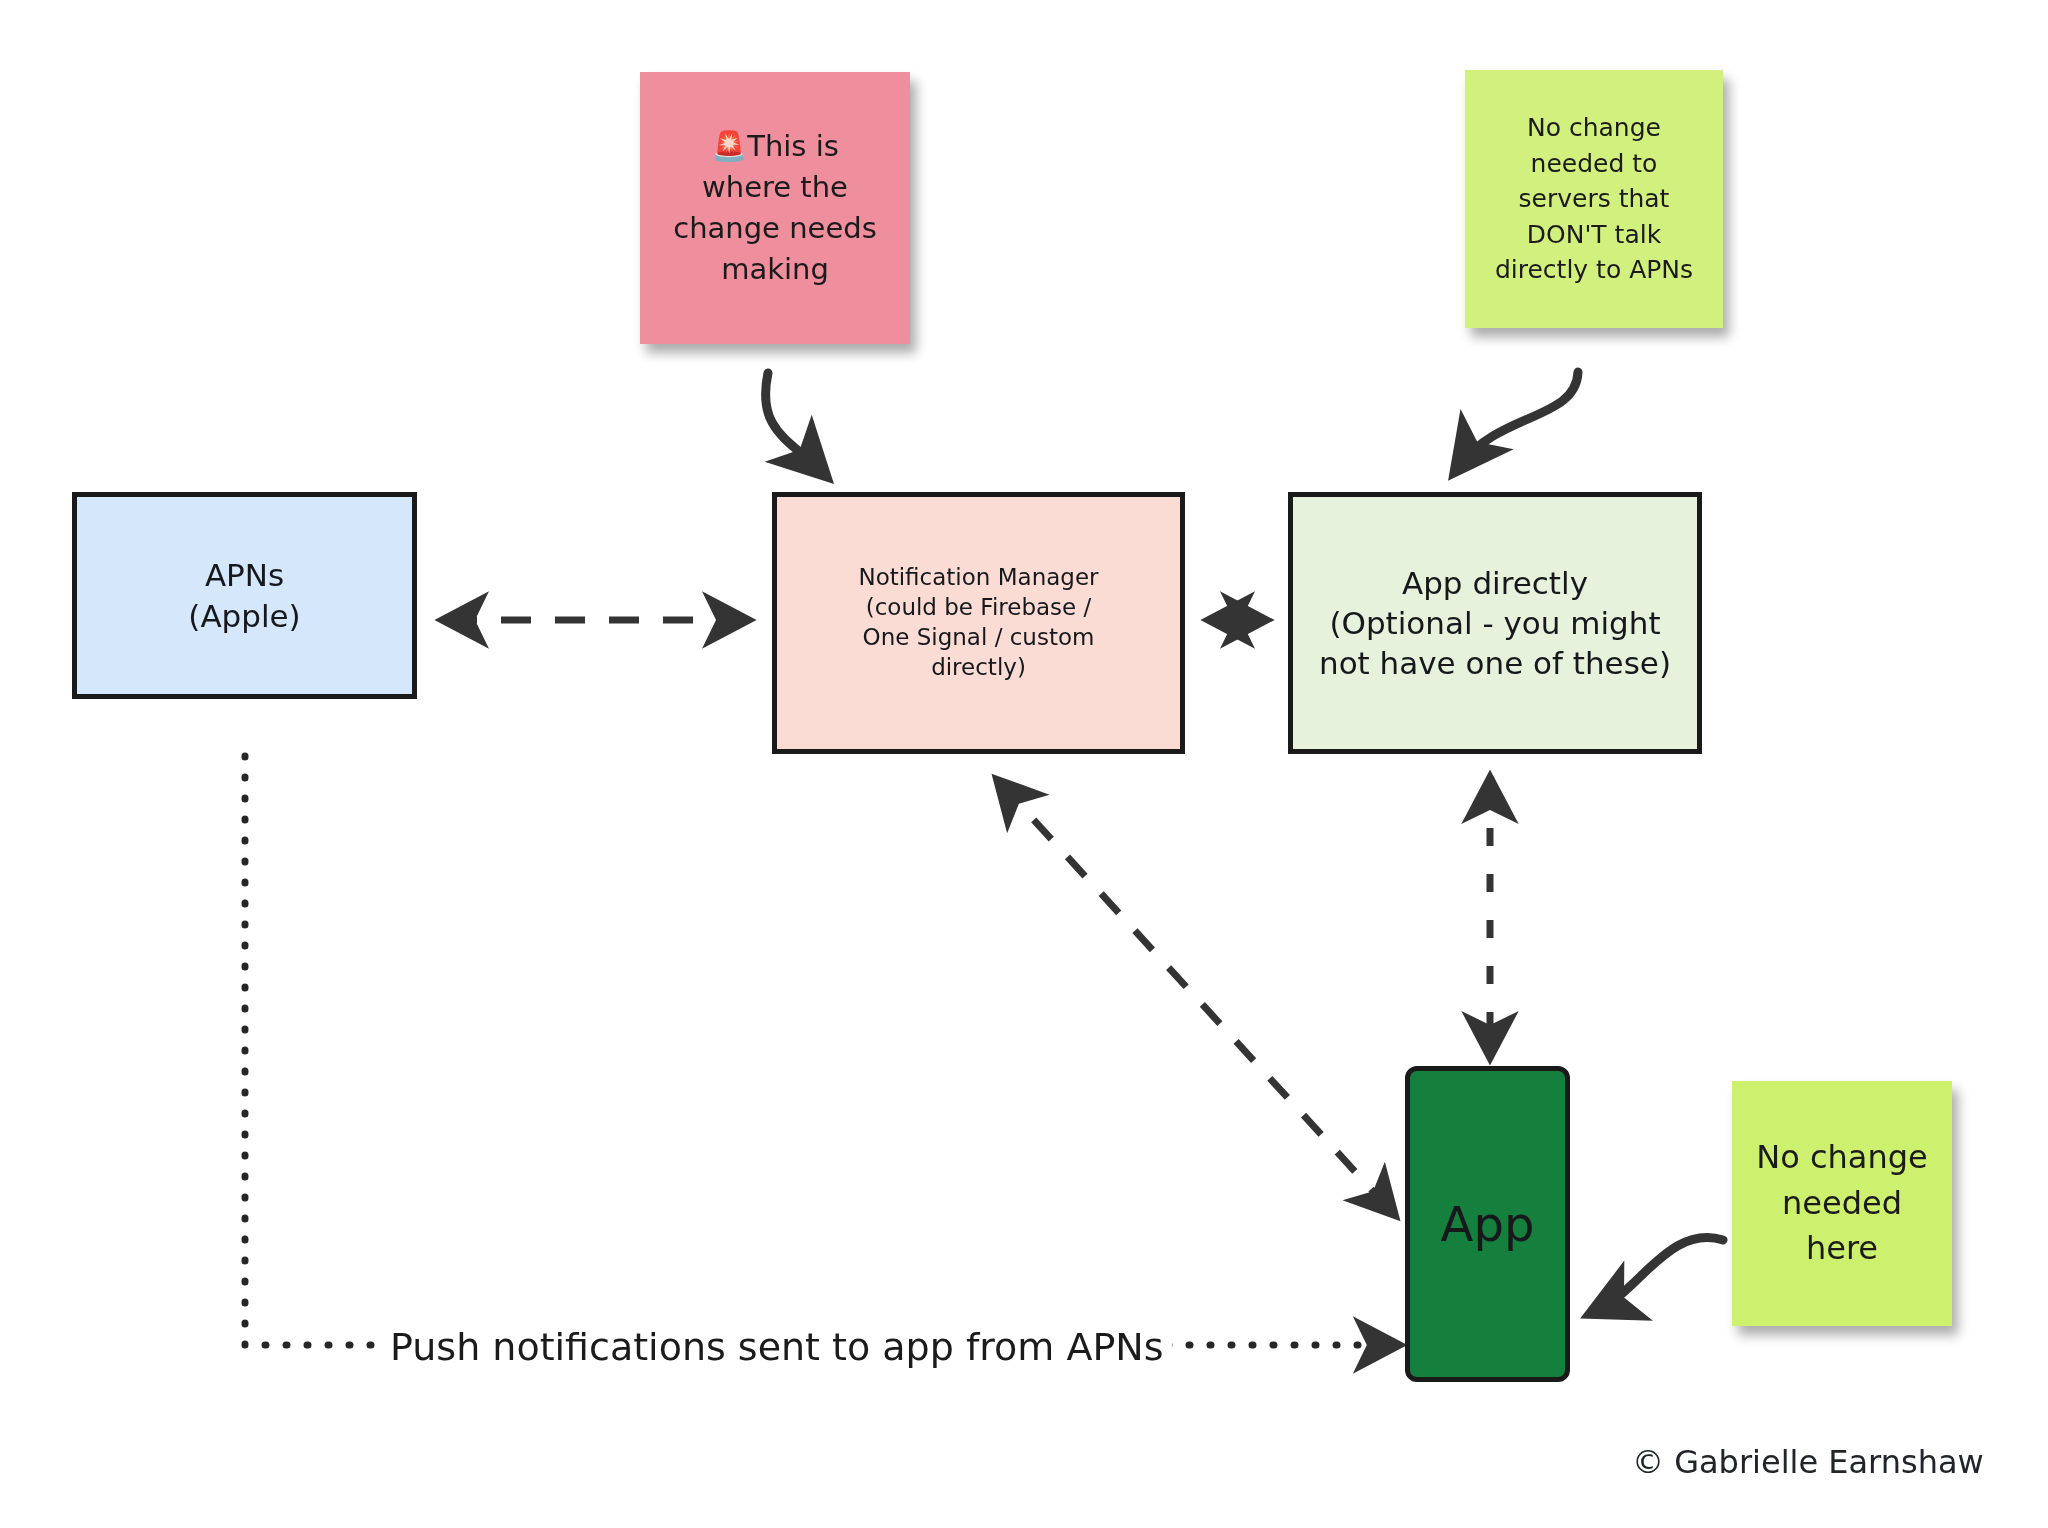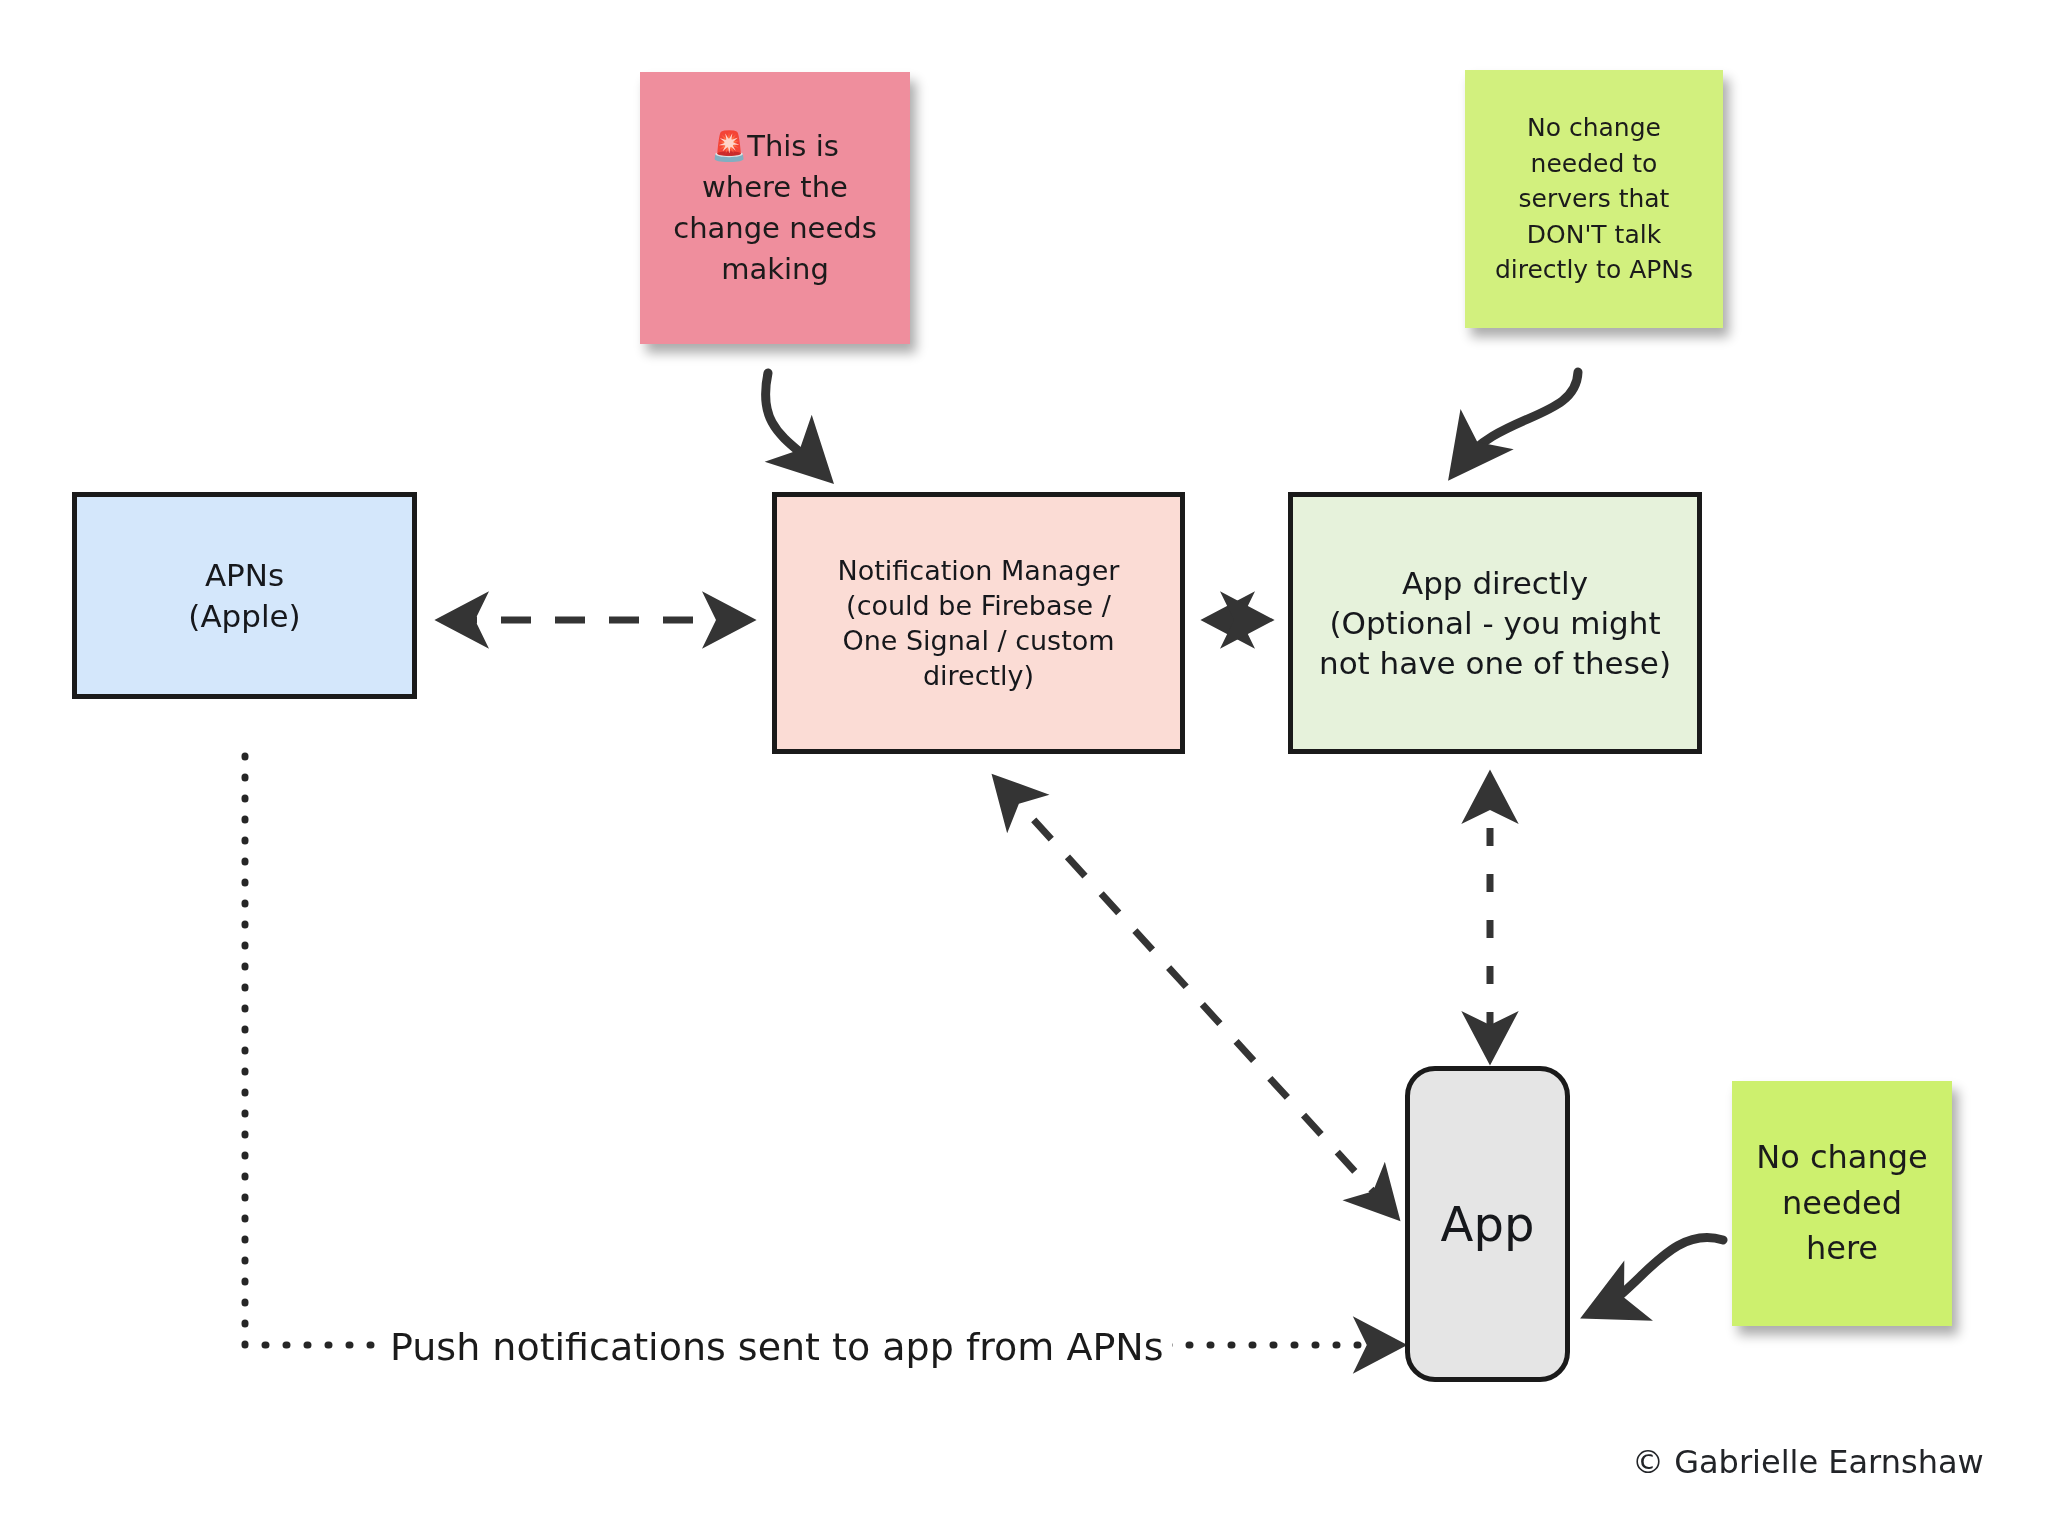--- a/index.html
+++ b/index.html
@@ -42,31 +42,31 @@
   .node .node-text { display: block; padding: 0 10px; }
 
   #node-apns {
     left: 72px;  top: 492px;  width: 345px;  height: 207px;
     background: #d4e7fb;
     font-size: 31px;
   }
   #node-notification-manager {
     left: 772px; top: 492px;  width: 413px; height: 262px;
     background: #fbdcd5;
-    font-size: 27px;
+    font-size: 23px;
   }
   #node-app-backend {
     left: 1288px; top: 492px; width: 414px; height: 262px;
     background: #e6f2db;
     font-size: 31px;
   }
   #node-app {
     left: 1405px; top: 1066px; width: 165px; height: 316px;
-    background: #e5e5e5;
-    border-radius: 30px;
+    background: #15803d;
+    border-radius: 12px;
     font-size: 48px;
   }
 
   
   .sticky {
     position: absolute;
     box-sizing: border-box;
     display: flex;
     align-items: center;
     justify-content: center;

